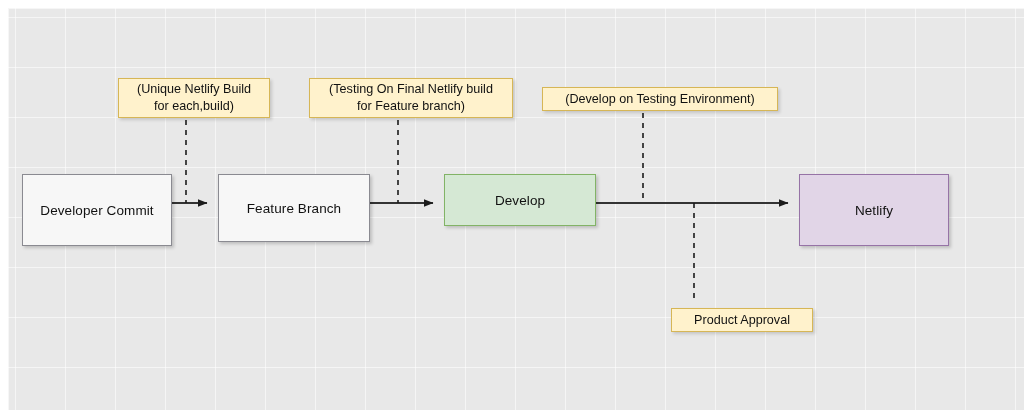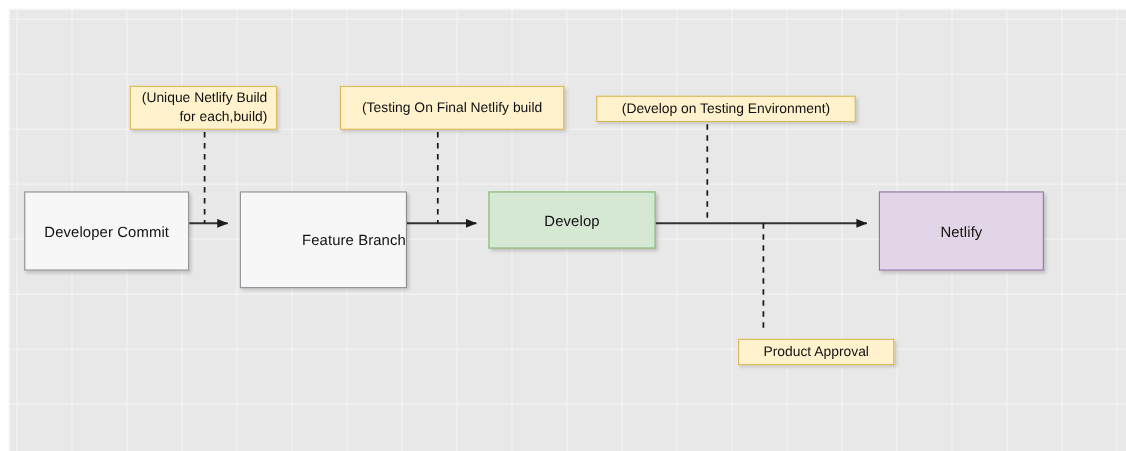--- a/index.html
+++ b/index.html
@@ -122,39 +122,40 @@
 
     <line class="dash-line" x1="635" y1="95" x2="635" y2="195"></line>
 
     <line class="dash-line" x1="686" y1="195" x2="686" y2="292"></line>
   </svg>
 
   <div class="node node-plain" style="left:14px; top:166px; width:150px; height:72px;">
     <span>Developer Commit</span>
   </div>
 
-  <div class="node node-plain" style="left:210px; top:166px; width:152px; height:88px;justify-content:flex-end;">
+  <div class="node node-plain" style="left:210px; top:166px; width:152px; height:68px;">
     <span>Feature Branch</span>
   </div>
 
   <div class="node node-green" style="left:436px; top:166px; width:152px; height:52px;">
     <span>Develop</span>
   </div>
 
   <div class="node node-purple" style="left:791px; top:166px; width:150px; height:72px;">
     <span>Netlify</span>
   </div>
 
-  <div class="note" style="left:110px; top:70px; width:134px; height:40px;align-items:flex-end;">
+  <div class="note" style="left:110px; top:70px; width:152px; height:40px;">
     <span>(Unique Netlify Build</span>
     <span>for each,build)</span>
   </div>
 
   <div class="note" style="left:301px; top:70px; width:204px; height:40px;text-align:center;">
     <span>(Testing On Final Netlify build</span>
+    <span>for Feature branch)</span>
   </div>
 
   <div class="note" style="left:534px; top:79px; width:236px; height:24px;">
     <span>(Develop on Testing Environment)</span>
   </div>
 
   <div class="note" style="left:631px; top:300px; width:142px; height:24px;margin-left:32px;">
     <span>Product Approval</span>
   </div>
 

